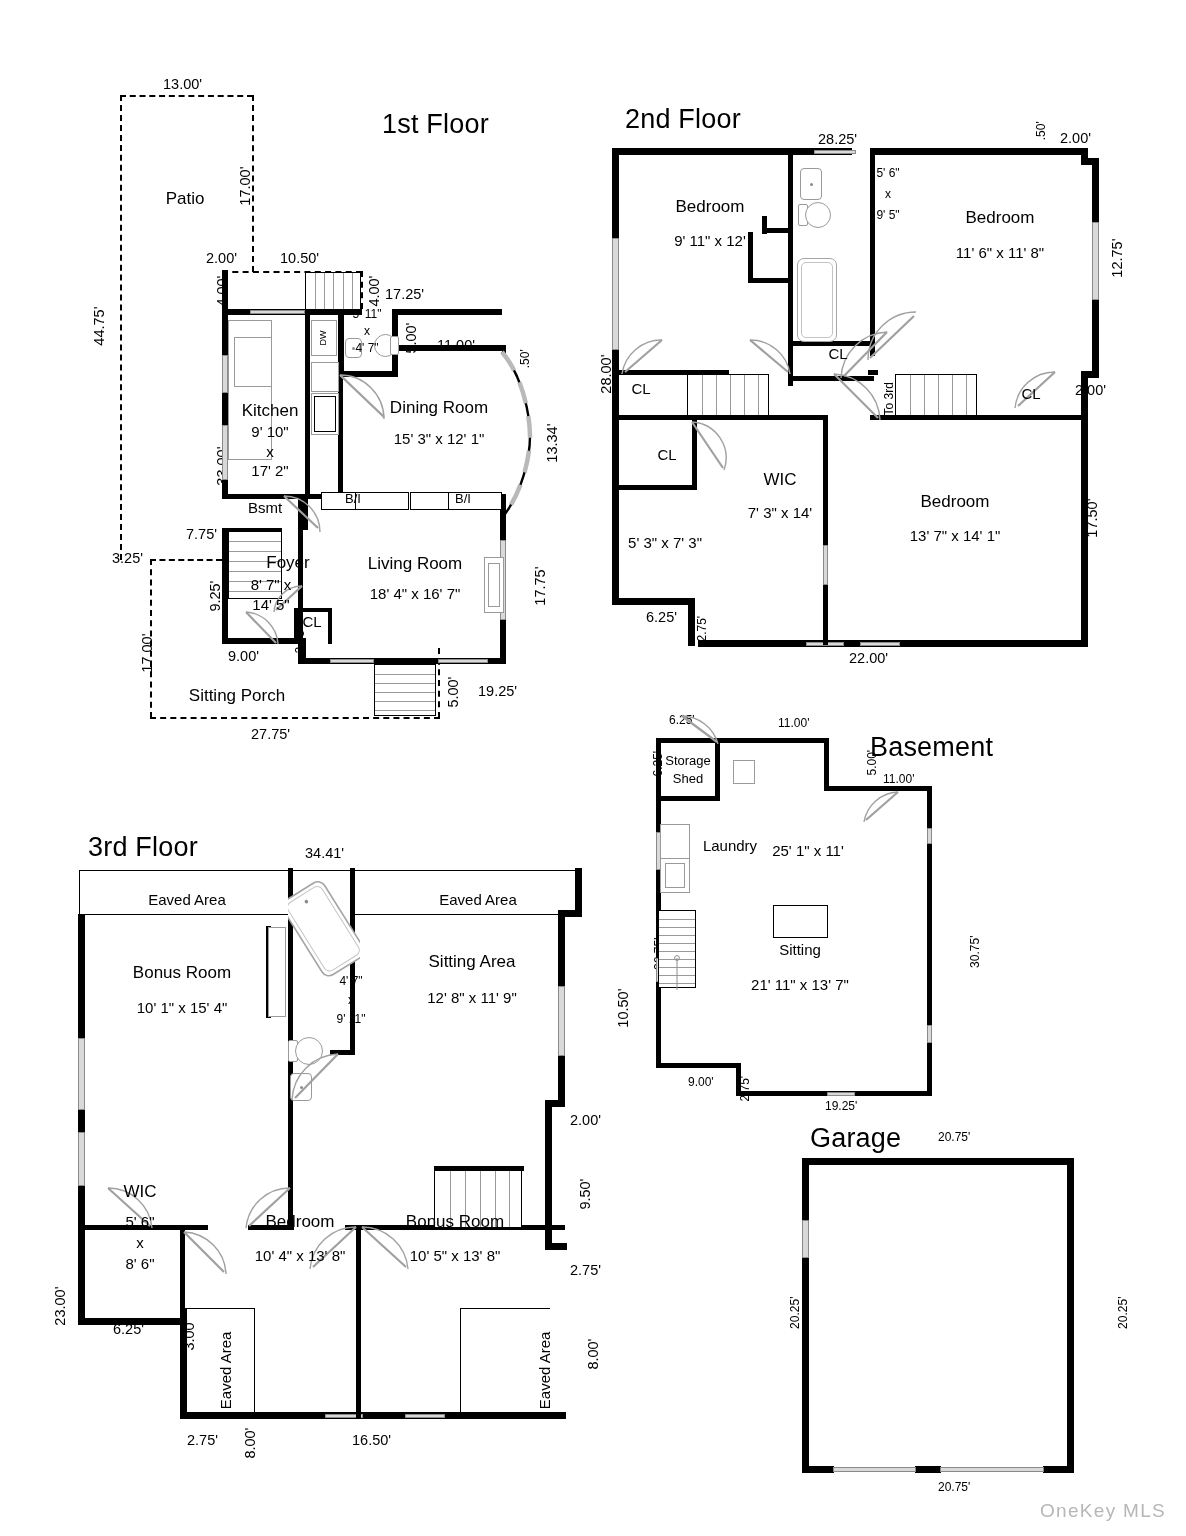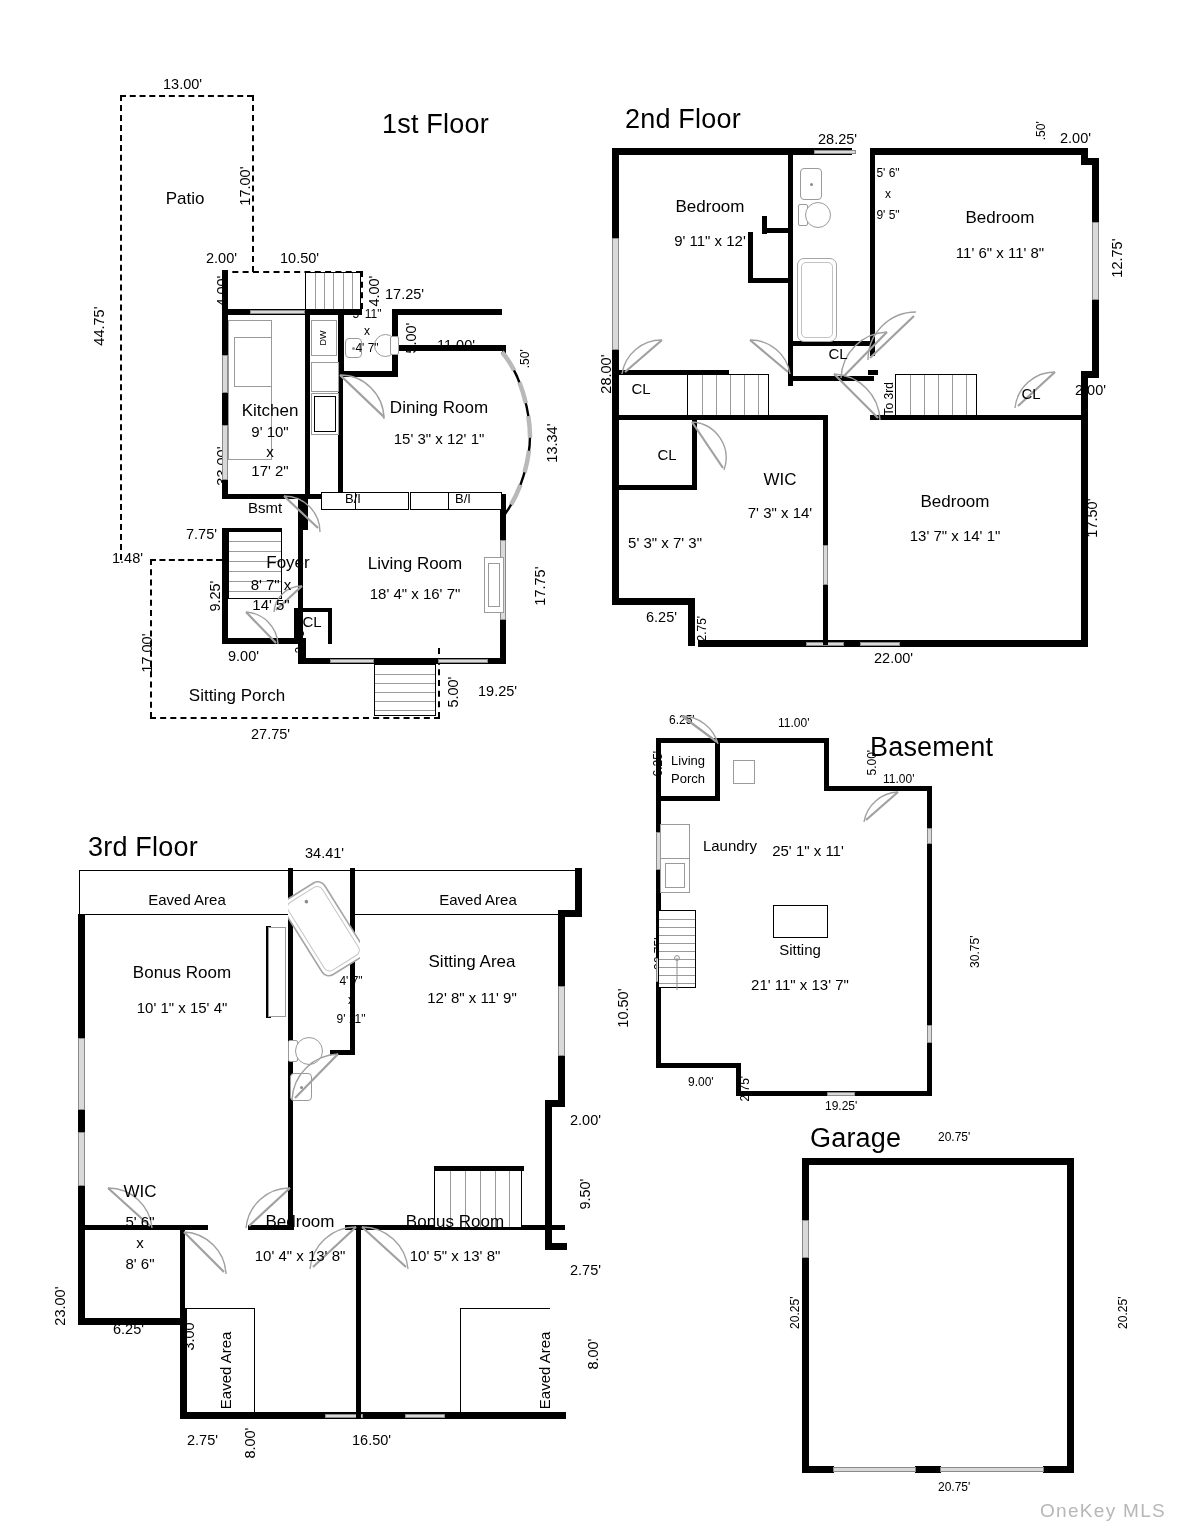--- a/index.html
+++ b/index.html
@@ -67,21 +67,21 @@
   <div class="t dim" style="left:280px;top:250px;">10.50'</div>
   <div class="t dim vert" style="left:207px;top:283px;">4.00'</div>
   <div class="t dim vert" style="left:359px;top:283px;">4.00'</div>
   <div class="t dim" style="left:385px;top:286px;">17.25'</div>
   <div class="t dim vert" style="left:396px;top:330px;">5.00'</div>
   <div class="t dim" style="left:437px;top:337px;">11.00'</div>
   <div class="t dim-sm vert" style="left:516px;top:352px;">.50'</div>
   <div class="t dim vert" style="left:533px;top:435px;">13.34'</div>
   <div class="t dim vert" style="left:203px;top:458px;">33.00'</div>
   <div class="t dim" style="left:186px;top:526px;">7.75'</div>
-  <div class="t dim" style="left:112px;top:550px;">1.48'</div>
+  <div class="t dim" style="left:112px;top:550px;">3.25'</div>
   <div class="t dim vert" style="left:200px;top:588px;">9.25'</div>
   <div class="t dim vert" style="left:128px;top:645px;">17.00'</div>
   <div class="t dim" style="left:228px;top:648px;">9.00'</div>
   <div class="t dim-sm vert" style="left:288px;top:634px;">2.75'</div>
   <div class="t dim" style="left:251px;top:726px;">27.75'</div>
   <div class="t dim vert" style="left:438px;top:684px;">5.00'</div>
   <div class="t dim" style="left:478px;top:683px;">19.25'</div>
   <div class="t dim vert" style="left:521px;top:578px;">17.75'</div>
 
   <div class="w" style="left:222px;top:270px;width:6px;height:45px;"></div>
@@ -216,21 +216,21 @@
 
   <div class="t dim" style="left:248px;top:131px;">28.25'</div>
   <div class="t dim-sm vert" style="left:462px;top:124px;">.50'</div>
   <div class="t dim" style="left:490px;top:130px;">2.00'</div>
   <div class="t dim vert" style="left:528px;top:250px;">12.75'</div>
   <div class="t dim" style="left:505px;top:382px;">2.00'</div>
   <div class="t dim vert" style="left:503px;top:510px;">17.50'</div>
   <div class="t dim vert" style="left:17px;top:366px;">28.00'</div>
   <div class="t dim" style="left:76px;top:609px;">6.25'</div>
   <div class="t dim-sm vert" style="left:120px;top:622px;">2.75'</div>
-  <div class="t dim" style="left:304px;top:650px;">22.00'</div>
+  <div class="t dim" style="left:279px;top:650px;">22.00'</div>
 
   <div class="w" style="left:42px;top:148px;width:240px;height:7px;"></div>
   <div class="w" style="left:300px;top:148px;width:218px;height:7px;"></div>
   <div class="win" style="left:244px;top:150px;width:42px;height:4px;"></div>
   <div class="w" style="left:511px;top:148px;width:7px;height:16px;"></div>
   <div class="w" style="left:511px;top:158px;width:18px;height:7px;"></div>
   <div class="w" style="left:522px;top:158px;width:7px;height:220px;"></div>
   <div class="win" style="left:522px;top:222px;width:7px;height:78px;"></div>
   <div class="w" style="left:511px;top:371px;width:18px;height:7px;"></div>
   <div class="w" style="left:511px;top:371px;width:7px;height:275px;"></div>
@@ -512,22 +512,22 @@
 
   <svg style="position:absolute;left:60px;top:14px;width:42px;height:32px;">
     <path d="M2,2 A38,38 0 0 1 38,30" fill="none" stroke="#a0a0a0" stroke-width="1.4"></path>
     <line x1="2" y1="2" x2="37" y2="28" stroke="#a0a0a0" stroke-width="2.2"></line>
   </svg>
   <svg style="position:absolute;left:240px;top:90px;width:40px;height:34px;">
     <path d="M38,2 A36,36 0 0 0 4,32" fill="none" stroke="#a0a0a0" stroke-width="1.4"></path>
     <line x1="38" y1="2" x2="6" y2="30" stroke="#a0a0a0" stroke-width="2.2"></line>
   </svg>
 
-  <div class="t lbl ctr" style="left:68px;top:54px;">Living</div>
-  <div class="t lbl ctr" style="left:68px;top:72px;">Porch</div>
+  <div class="t lbl ctr" style="left:68px;top:54px;">Storage</div>
+  <div class="t lbl ctr" style="left:68px;top:72px;">Shed</div>
   <div class="t room-sm ctr" style="left:110px;top:138px;">Laundry</div>
   <div class="t room-sm ctr" style="left:188px;top:143px;">25' 1" x 11'</div>
   <div class="t room-sm ctr" style="left:180px;top:242px;">Sitting</div>
   <div class="t room-sm ctr" style="left:180px;top:277px;">21' 11" x 13' 7"</div>
 </div>
 
 <div class="plan" style="left:760px;top:1110px;width:400px;height:420px;">
 
   <div class="t floor-title" style="left:50px;top:13px;">Garage</div>
 

